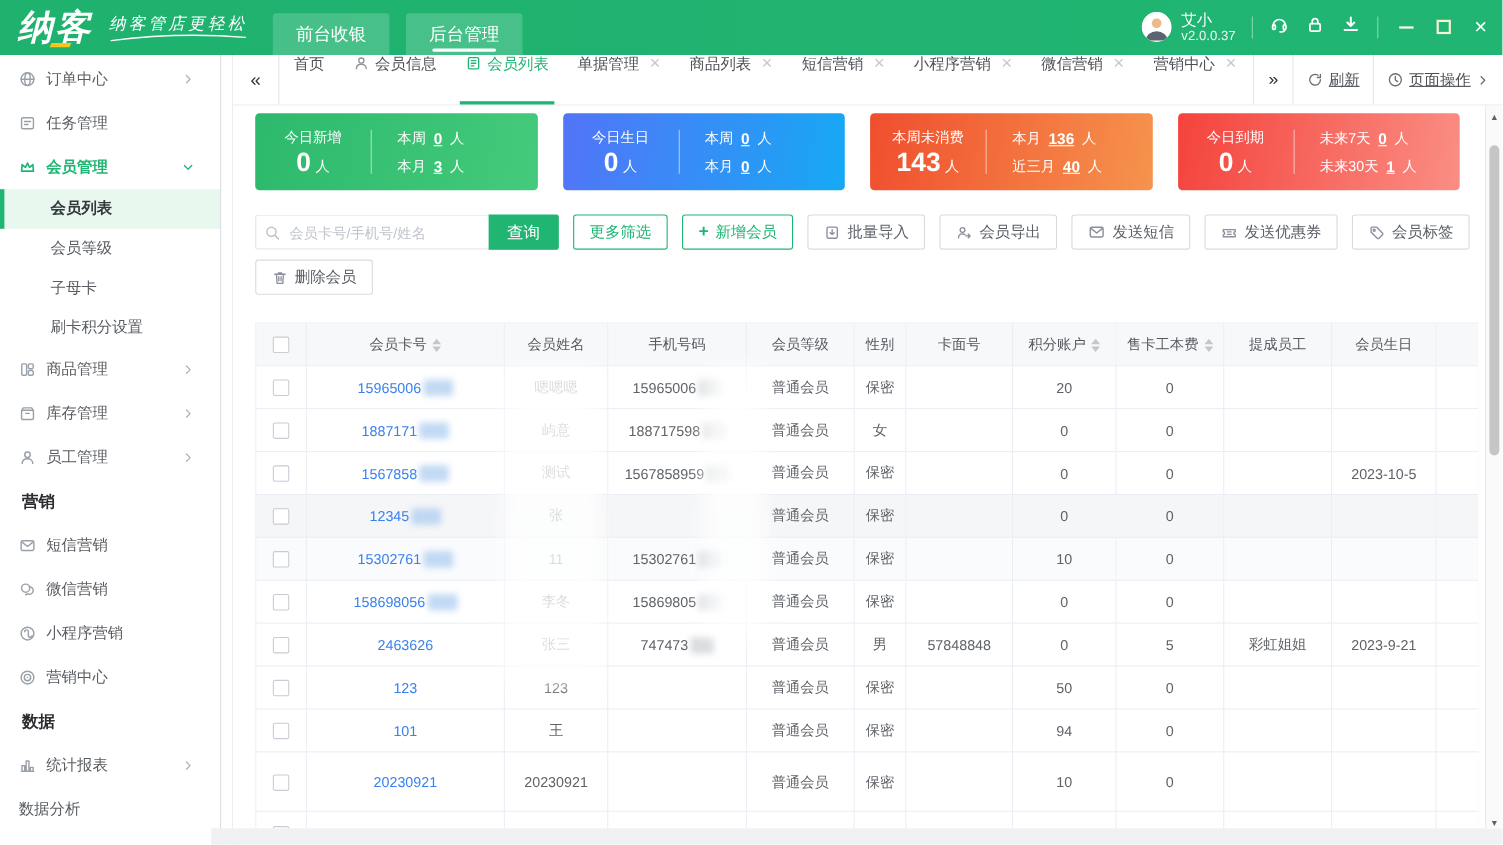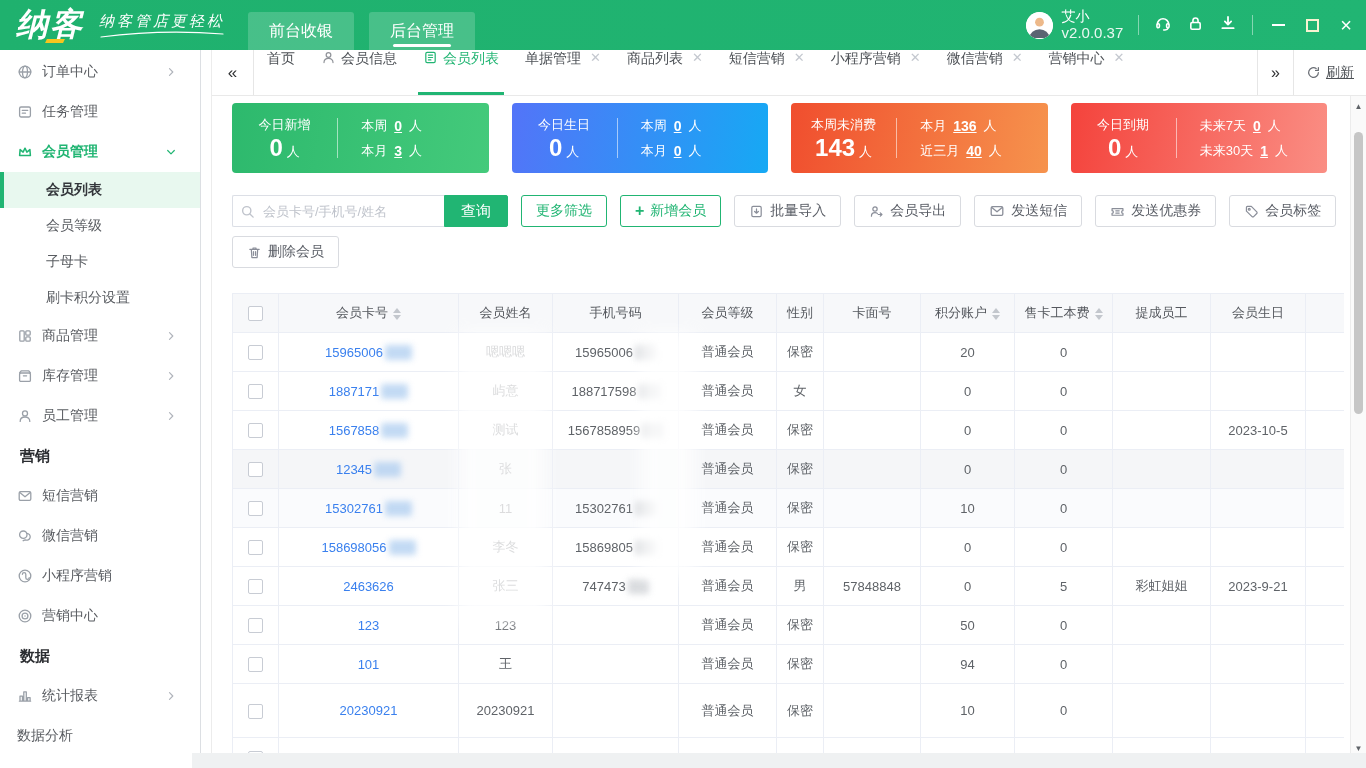--- a/index.html
+++ b/index.html
@@ -15,21 +15,21 @@
   .logo-text::after { content:""; position:absolute; left:30px; bottom:4px; width:18px; height:4px; background:#f6c51e; transform:skewX(-25deg); }
   .slogan { margin-left:14px; display:flex; flex-direction:column; align-items:center; }
   .slogan-text { color:#fff; font-size:15px; font-style:italic; font-family:"DejaVu Serif",serif; letter-spacing:3px; }
   .nav-btns { margin-left:22px; align-self:flex-end; display:flex; gap:15px; }
   .nav-btn { height:38px; padding:0 21px; display:flex; align-items:center; background:rgba(255,255,255,.18); color:#fff; font-size:16px; position:relative; border-radius:3px 3px 0 0; cursor:pointer; }
   .nav-btn.active::after { content:""; position:absolute; bottom:3px; left:50%; transform:translateX(-50%); width:58px; height:3px; background:#fff; border-radius:2px; }
   .hdr-right { margin-left:auto; margin-right:14px; display:flex; align-items:center; gap:15px; }
   .avatar { width:27px; height:27px; border-radius:50%; overflow:hidden; background:#fff; }
   .user-meta { color:#fff; line-height:1.15; margin-left:-6px; }
   .user-name { font-size:14px; }
-  .user-version { font-size:15px; opacity:.9; }
+  .user-version { font-size:12px; opacity:.9; }
   .v-div { width:1px; height:20px; background:rgba(255,255,255,.45); }
   .tb-icon { color:#fff; cursor:pointer; }
   .win-ctl { display:flex; align-items:center; gap:21px; margin-left:4px; }
   .win-min { width:13px; height:2px; background:#fff; cursor:pointer; }
   .win-max { width:13px; height:13px; border:2px solid #f8f3d2; cursor:pointer; }
   .win-close { color:#fff; font-size:20px; line-height:1; cursor:pointer; }
 
   
   #below { display:flex; height:718px; }
   #sidebar { width:200px; background:#fff; padding-top:2px; overflow:hidden; flex:none; }
@@ -368,20 +368,34 @@
       <div class="tab-right">
         <span class="tab-expand">»</span>
         <span class="tr-btn">
           <span class="icon" id="icon-refresh">
               <svg viewBox="0 0 16 16" width="15" height="15" fill="none" stroke="currentColor" stroke-width="1.3" stroke-linecap="round" stroke-linejoin="round">
                 <path d="M13.2 8A5.2 5.2 0 1 1 10.9 3.7"></path>
                 <path d="M13.2 2.8v3h-3"></path>
               </svg>
             </span>
           <span>刷新</span>
+        </span>
+        <span class="tr-btn">
+          <span class="icon" id="icon-pageops">
+              <svg viewBox="0 0 16 16" width="15" height="15" fill="none" stroke="currentColor" stroke-width="1.3" stroke-linecap="round" stroke-linejoin="round">
+                <circle cx="8" cy="8" r="5.8"></circle>
+                <path d="M8 4.8v3.4l2.2 1.6"></path>
+              </svg>
+            </span>
+          <span>页面操作</span>
+          <span class="icon" id="icon-pageops-chev">
+              <svg viewBox="0 0 16 16" width="12" height="12" fill="none" stroke="currentColor" stroke-width="1.6" stroke-linecap="round" stroke-linejoin="round">
+                <path d="M6 3.6 10.4 8 6 12.4"></path>
+              </svg>
+            </span>
         </span>
       </div>
     </div>
 
     <div id="content-row">
       <section id="content">
         <div id="stat-cards">
             <div class="card" style="background:linear-gradient(100deg,#2db96d,#44ca7b)">
      <div class="card-left">
        <span class="card-title">今日新增</span>

